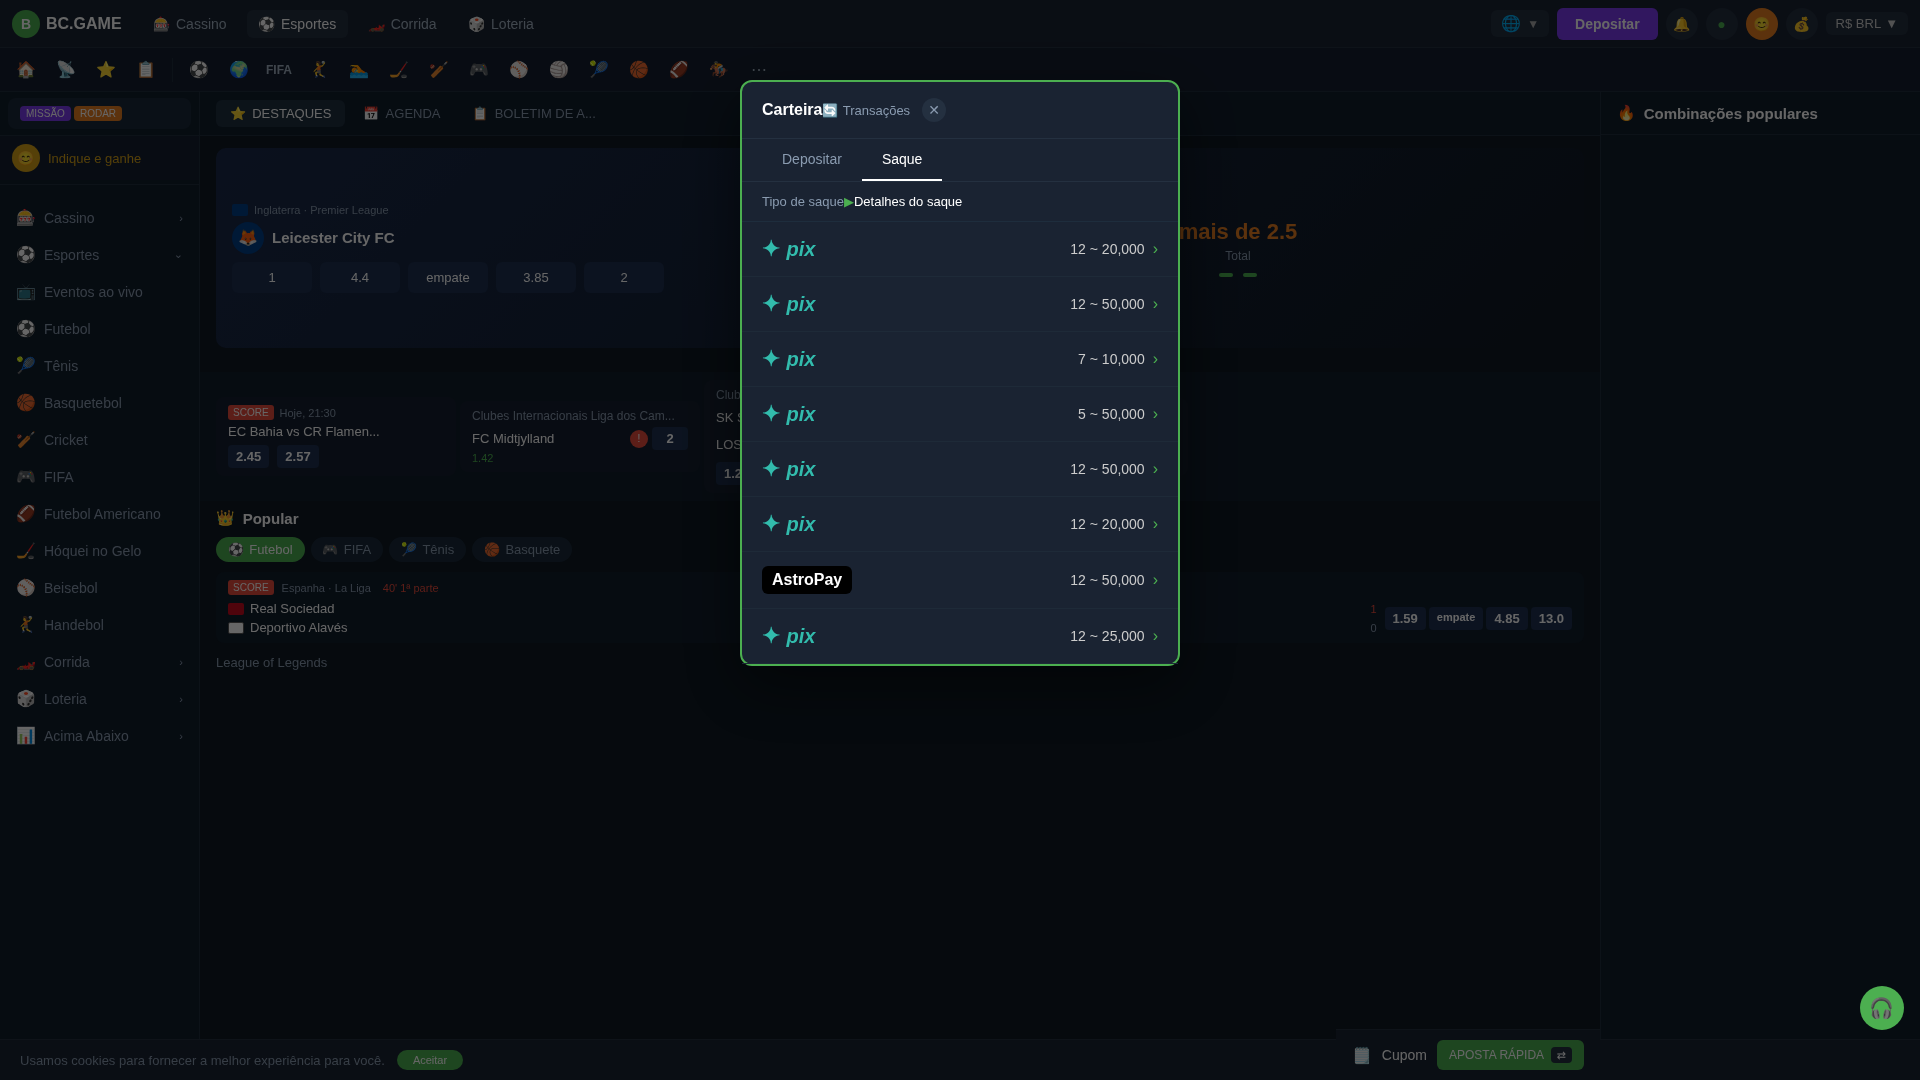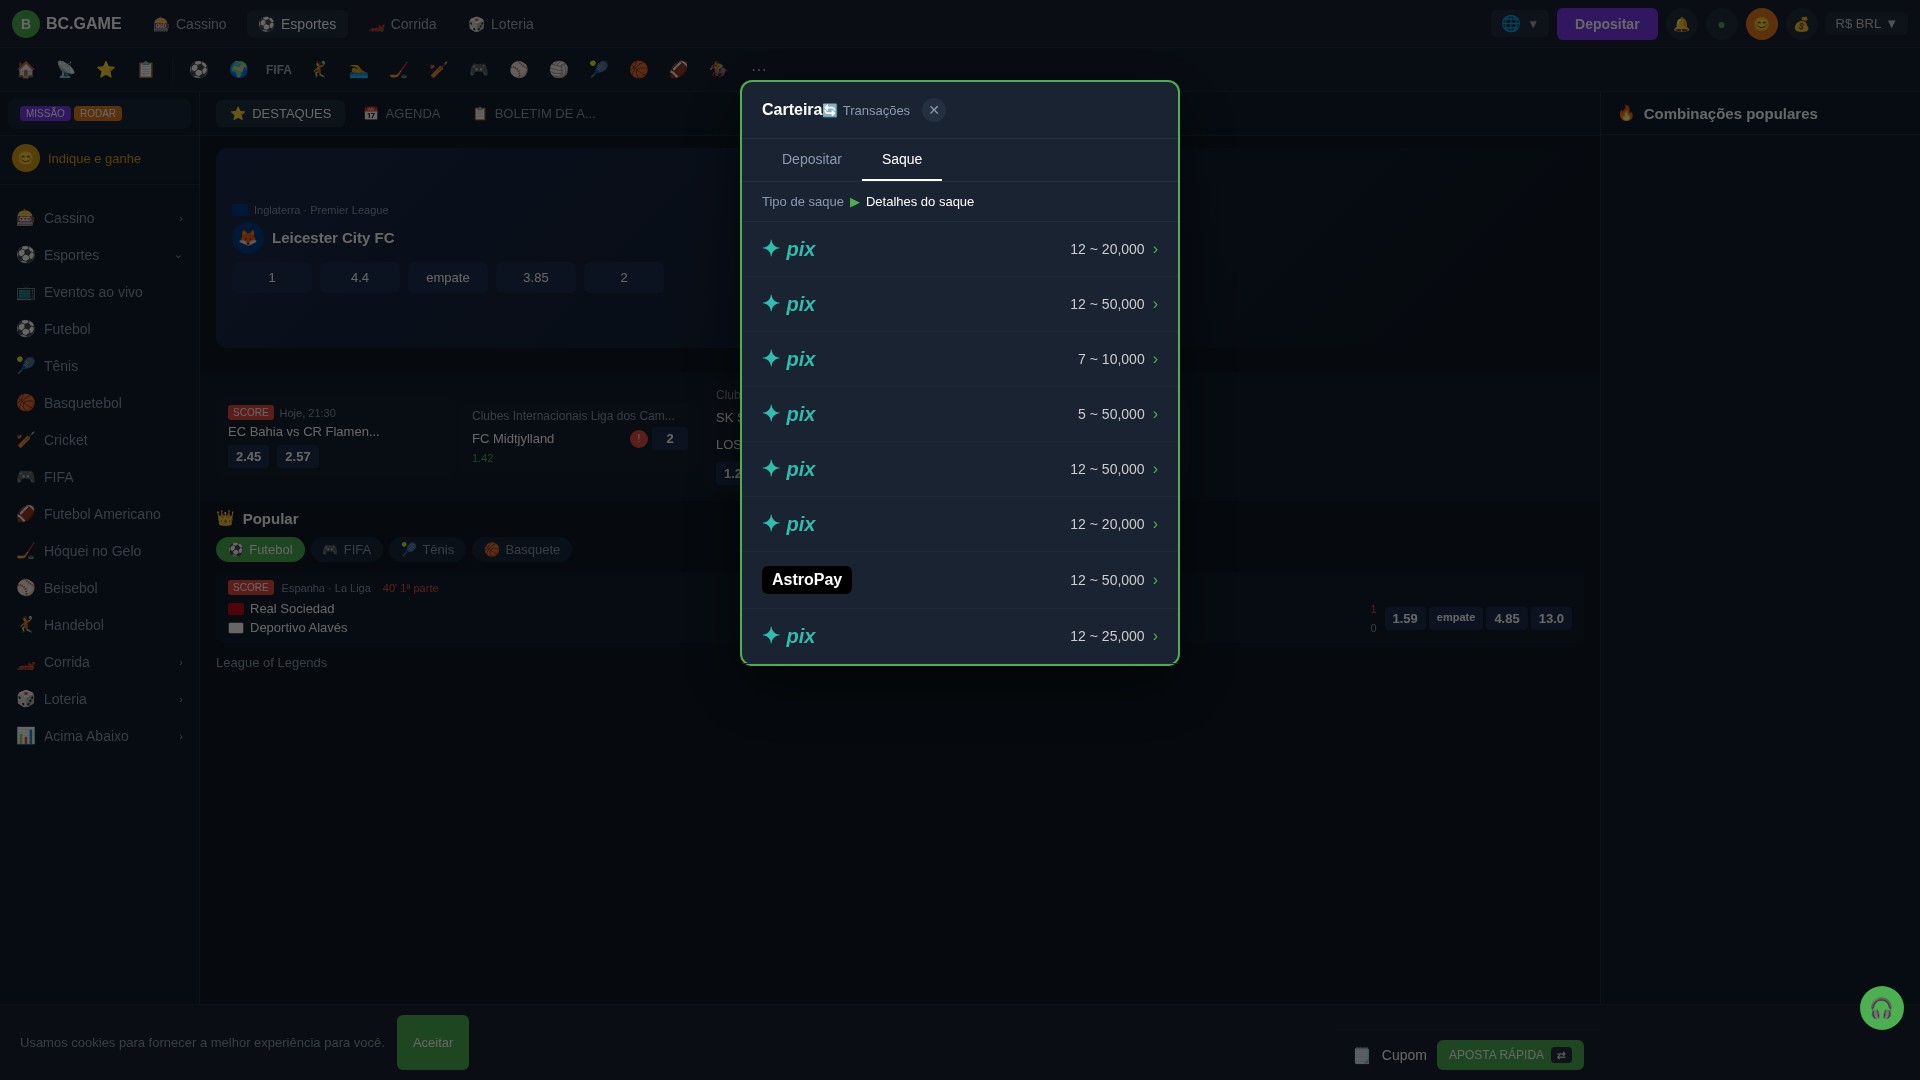--- a/index.html
+++ b/index.html
@@ -82,36 +82,36 @@
     .modal-header { display: flex; align-items: center; justify-content: flex-start; padding: 16px 20px; border-bottom: 1px solid #243040; }
     .modal-title { font-size: 16px; font-weight: 600; }
     .modal-actions { display: flex; align-items: center; gap: 12px; }
     .transactions-link { font-size: 13px; color: #8a9bb0; cursor: pointer; display: flex; align-items: center; gap: 4px; }
     .close-btn { width: 24px; height: 24px; border-radius: 50%; background: #243040; display: flex; align-items: center; justify-content: center; cursor: pointer; font-size: 14px; color: #8a9bb0; }
     .modal-tabs { display: flex; padding: 0 20px; border-bottom: 1px solid #243040; }
     .modal-tab { padding: 12px 20px; font-size: 14px; color: #8a9bb0; cursor: pointer; border-bottom: 2px solid transparent; }
     .modal-tab.active { color: #fff; border-bottom-color: #fff; }
 
     
-    .modal-breadcrumb { display: flex; align-items: center; gap: 6px; padding: 12px 20px; font-size: 13px; color: #8a9bb0; border-bottom: 1px solid #1e2d3d; }
+    .modal-breadcrumb { display: flex; align-items: center; gap: 0; padding: 12px 20px; font-size: 13px; color: #8a9bb0; border-bottom: 1px solid #1e2d3d; }
     .breadcrumb-active { color: #fff; }
     .breadcrumb-arrow { color: #4caf50; }
 
     
     .payment-list { overflow-y: auto; flex: 1; }
     .payment-row { display: flex; align-items: center; justify-content: space-between; padding: 14px 20px; border-bottom: 1px solid #1e2a38; cursor: pointer; }
     .pix-logo { display: flex; align-items: center; gap: 6px; font-size: 20px; font-weight: 700; color: #32bcad; }
     .pix-text { font-size: 20px; font-weight: 700; color: #32bcad; font-style: italic; }
     .astropay-logo { background: #000; color: #fff; font-size: 16px; font-weight: 700; padding: 5px 10px; border-radius: 6px; }
     .payment-range { display: flex; align-items: center; gap: 8px; font-size: 14px; color: #ccc; }
     .range-arrow { color: #4caf50; font-size: 16px; }
 
     
     .bottom-bar { position: fixed; bottom: 0; left: 0; right: 0; background: #1a2332; padding: 10px 20px; display: flex; align-items: center; gap: 12px; border-top: 1px solid #243040; z-index: 50; font-size: 13px; color: #8a9bb0; }
-    .accept-btn { background: #4caf50; color: #fff; border: none; padding: 20px 16px; border-radius: 6px; cursor: pointer; font-size: 13px; }
+    .accept-btn { background: #4caf50; color: #fff; border: none; padding: 4px 16px; border-radius: 12px; cursor: pointer; font-size: 11px; }
 
     
     .chat-float { position: fixed; bottom: 50px; right: 16px; width: 44px; height: 44px; background: #4caf50; border-radius: 50%; display: flex; align-items: center; justify-content: center; cursor: pointer; font-size: 20px; z-index: 200; }
 
     
     .live-bar { display: flex; align-items: center; gap: 4px; padding: 8px 16px; overflow-x: hidden; background: #111e2c; }
     .live-match-card { background: #162030; border-radius: 8px; padding: 8px 12px; min-width: 240px; flex-shrink: 0; cursor: pointer; }
 
     .score-box { background: #1e3050; padding: 4px 8px; border-radius: 4px; font-size: 13px; font-weight: 600; min-width: 36px; text-align: center; }
   </style>
@@ -302,20 +302,28 @@
               <span class="match-teams">Leicester City FC</span>
             </div>
             <div class="match-odds">
               <button class="odd-btn">1</button>
               <button class="odd-btn">4.4</button>
               <button class="odd-btn">empate</button>
               <button class="odd-btn">3.85</button>
               <button class="odd-btn">2</button>
             </div>
           </div>
+          <div style="flex:1;text-align:center;">
+            <div style="font-size:22px;font-weight:bold;color:#e67e22;margin-bottom:4px;">mais de 2.5</div>
+            <div style="font-size:12px;color:#8a9bb0;">Total</div>
+            <div style="display:flex;gap:10px;justify-content:center;margin-top:10px;">
+              <div style="width:14px;height:4px;background:#4caf50;border-radius:2px;"></div>
+              <div style="width:14px;height:4px;background:#4caf50;border-radius:2px;"></div>
+            </div>
+          </div>
         </div>
       </div>
     </div>
 
     <div class="live-bar">
       <div class="live-match-card">
         <div style="display:flex;align-items:center;gap:6px;font-size:11px;">
           <span class="live-badge">SCORE</span>
           <span style="color:#8a9bb0;">Hoje, 21:30</span>
         </div>

